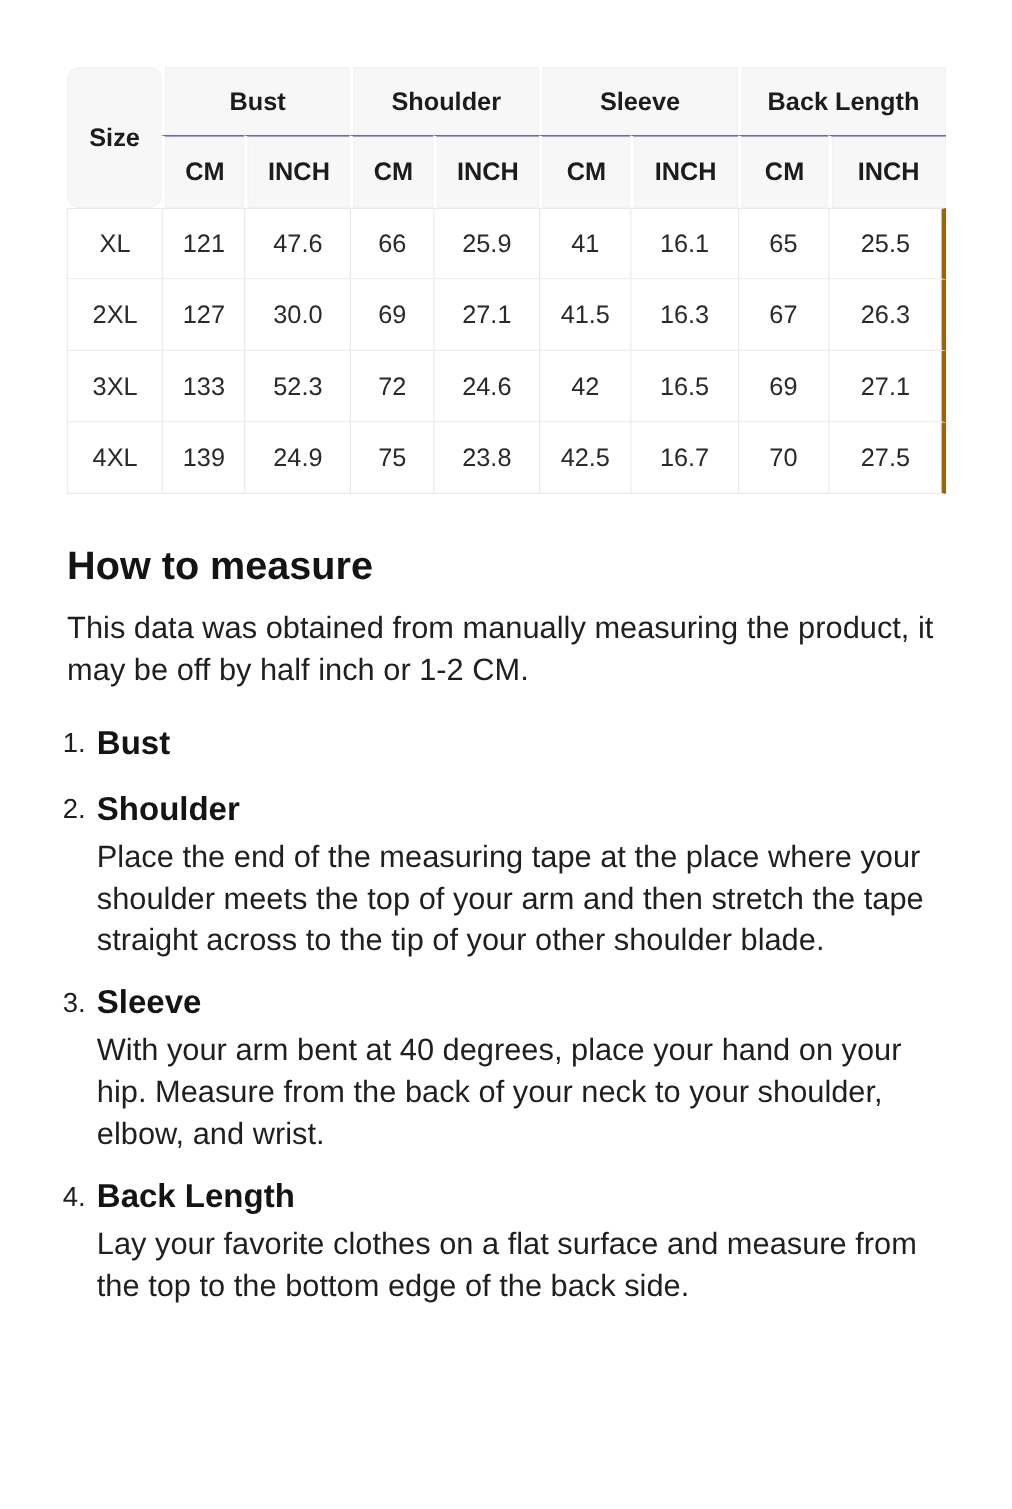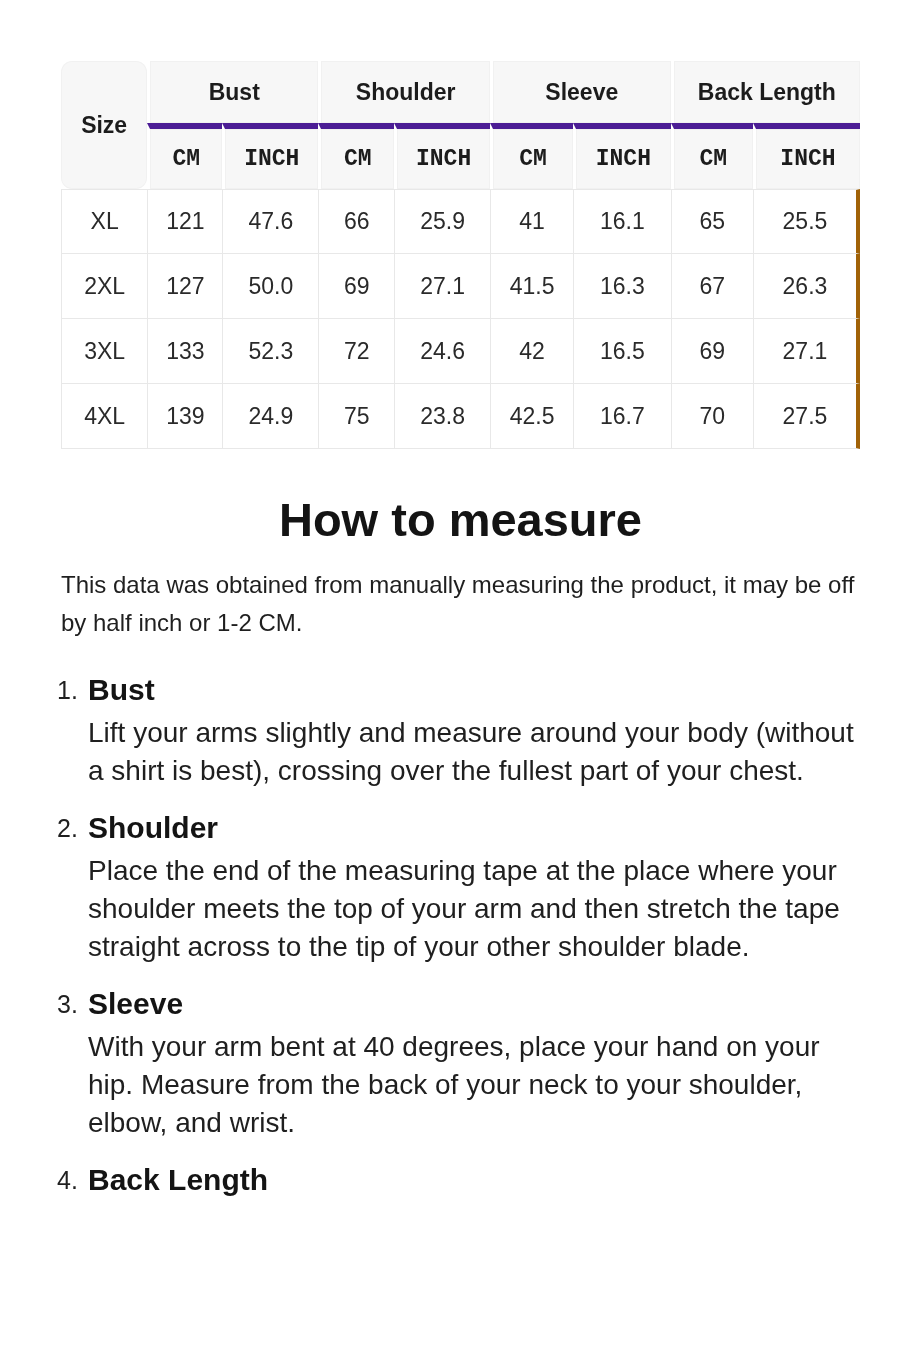--- a/index.html
+++ b/index.html
@@ -28,43 +28,42 @@
     font-size: 23px;
   }
   table.size-chart thead th {
     background: #f7f7f7;
     font-weight: bold;
     color: #1c1c1c;
     border-left: 3px solid #ffffff;
     box-shadow: inset 0 0 0 1px rgba(0,0,0,0.025);
   }
   table.size-chart thead tr.group-row th { height: 62px; }
-  table.size-chart thead tr.unit-row th { height: 66px; border-top: 6px solid #4c1d95; font-family: Liberation Mono, monospace; }
+  table.size-chart thead tr.unit-row th { height: 66px; border-top: 1px solid #4c1d95; }
   table.size-chart thead th.size-head { border-left: none; height: 128px; border-radius: 11px; }
   table.size-chart tbody td {
     height: 65px;
     color: #2a2a2a;
     background: #ffffff;
     border-bottom: 1px solid #e8e8e8;
     border-left: 1px solid #e8e8e8;
   }
   table.size-chart tbody td:last-child { border-right: 4px solid #a16207; }
   table.size-chart tbody tr:first-child td { border-top: 1px solid #e8e8e8; }
 
   
   h2.howto-title {
     margin: 42px 0 16px;
-    font-size: 47px;
+    font-size: 36px;
     line-height: 1.25;
     font-weight: bold;
     color: #141414;
-    text-align: center;
   }
   p.howto-intro {
-    font-size: 24px;
+    font-size: 28px;
     line-height: 38px;
     margin: 0 0 26px;
     color: #1f1f1f;
   }
   .steps { margin-left: -4px; }
   .step {
     display: grid;
     grid-template-columns: 31px 1fr;
     margin-bottom: 16px;
   }
@@ -131,21 +130,21 @@
         <td>66</td>
         <td>25.9</td>
         <td>41</td>
         <td>16.1</td>
         <td>65</td>
         <td>25.5</td>
       </tr>
       <tr>
         <td>2XL</td>
         <td>127</td>
-        <td>50.0</td>
+        <td>30.0</td>
         <td>69</td>
         <td>27.1</td>
         <td>41.5</td>
         <td>16.3</td>
         <td>67</td>
         <td>26.3</td>
       </tr>
       <tr>
         <td>3XL</td>
         <td>133</td>
@@ -173,21 +172,20 @@
 
   <h2 class="howto-title">How to measure</h2>
   <p class="howto-intro">This data was obtained from manually measuring the product, it may be off by half inch or 1-2 CM.</p>
 
   <div class="steps">
 
     <div class="step">
       <span class="step-num">1.</span>
       <div class="step-body">
         <div class="step-term">Bust</div>
-        <div class="step-desc">Lift your arms slightly and measure around your body (without a shirt is best), crossing over the fullest part of your chest.</div>
       </div>
     </div>
 
     <div class="step">
       <span class="step-num">2.</span>
       <div class="step-body">
         <div class="step-term">Shoulder</div>
         <div class="step-desc">Place the end of the measuring tape at the place where your shoulder meets the top of your arm and then stretch the tape straight across to the tip of your other shoulder blade.</div>
       </div>
     </div>
@@ -197,17 +195,18 @@
       <div class="step-body">
         <div class="step-term">Sleeve</div>
         <div class="step-desc">With your arm bent at 40 degrees, place your hand on your hip. Measure from the back of your neck to your shoulder, elbow, and wrist.</div>
       </div>
     </div>
 
     <div class="step">
       <span class="step-num">4.</span>
       <div class="step-body">
         <div class="step-term">Back Length</div>
+        <div class="step-desc">Lay your favorite clothes on a flat surface and measure from the top to the bottom edge of the back side.</div>
       </div>
     </div>
 
   </div>
 </div>
 
 </body></html>

